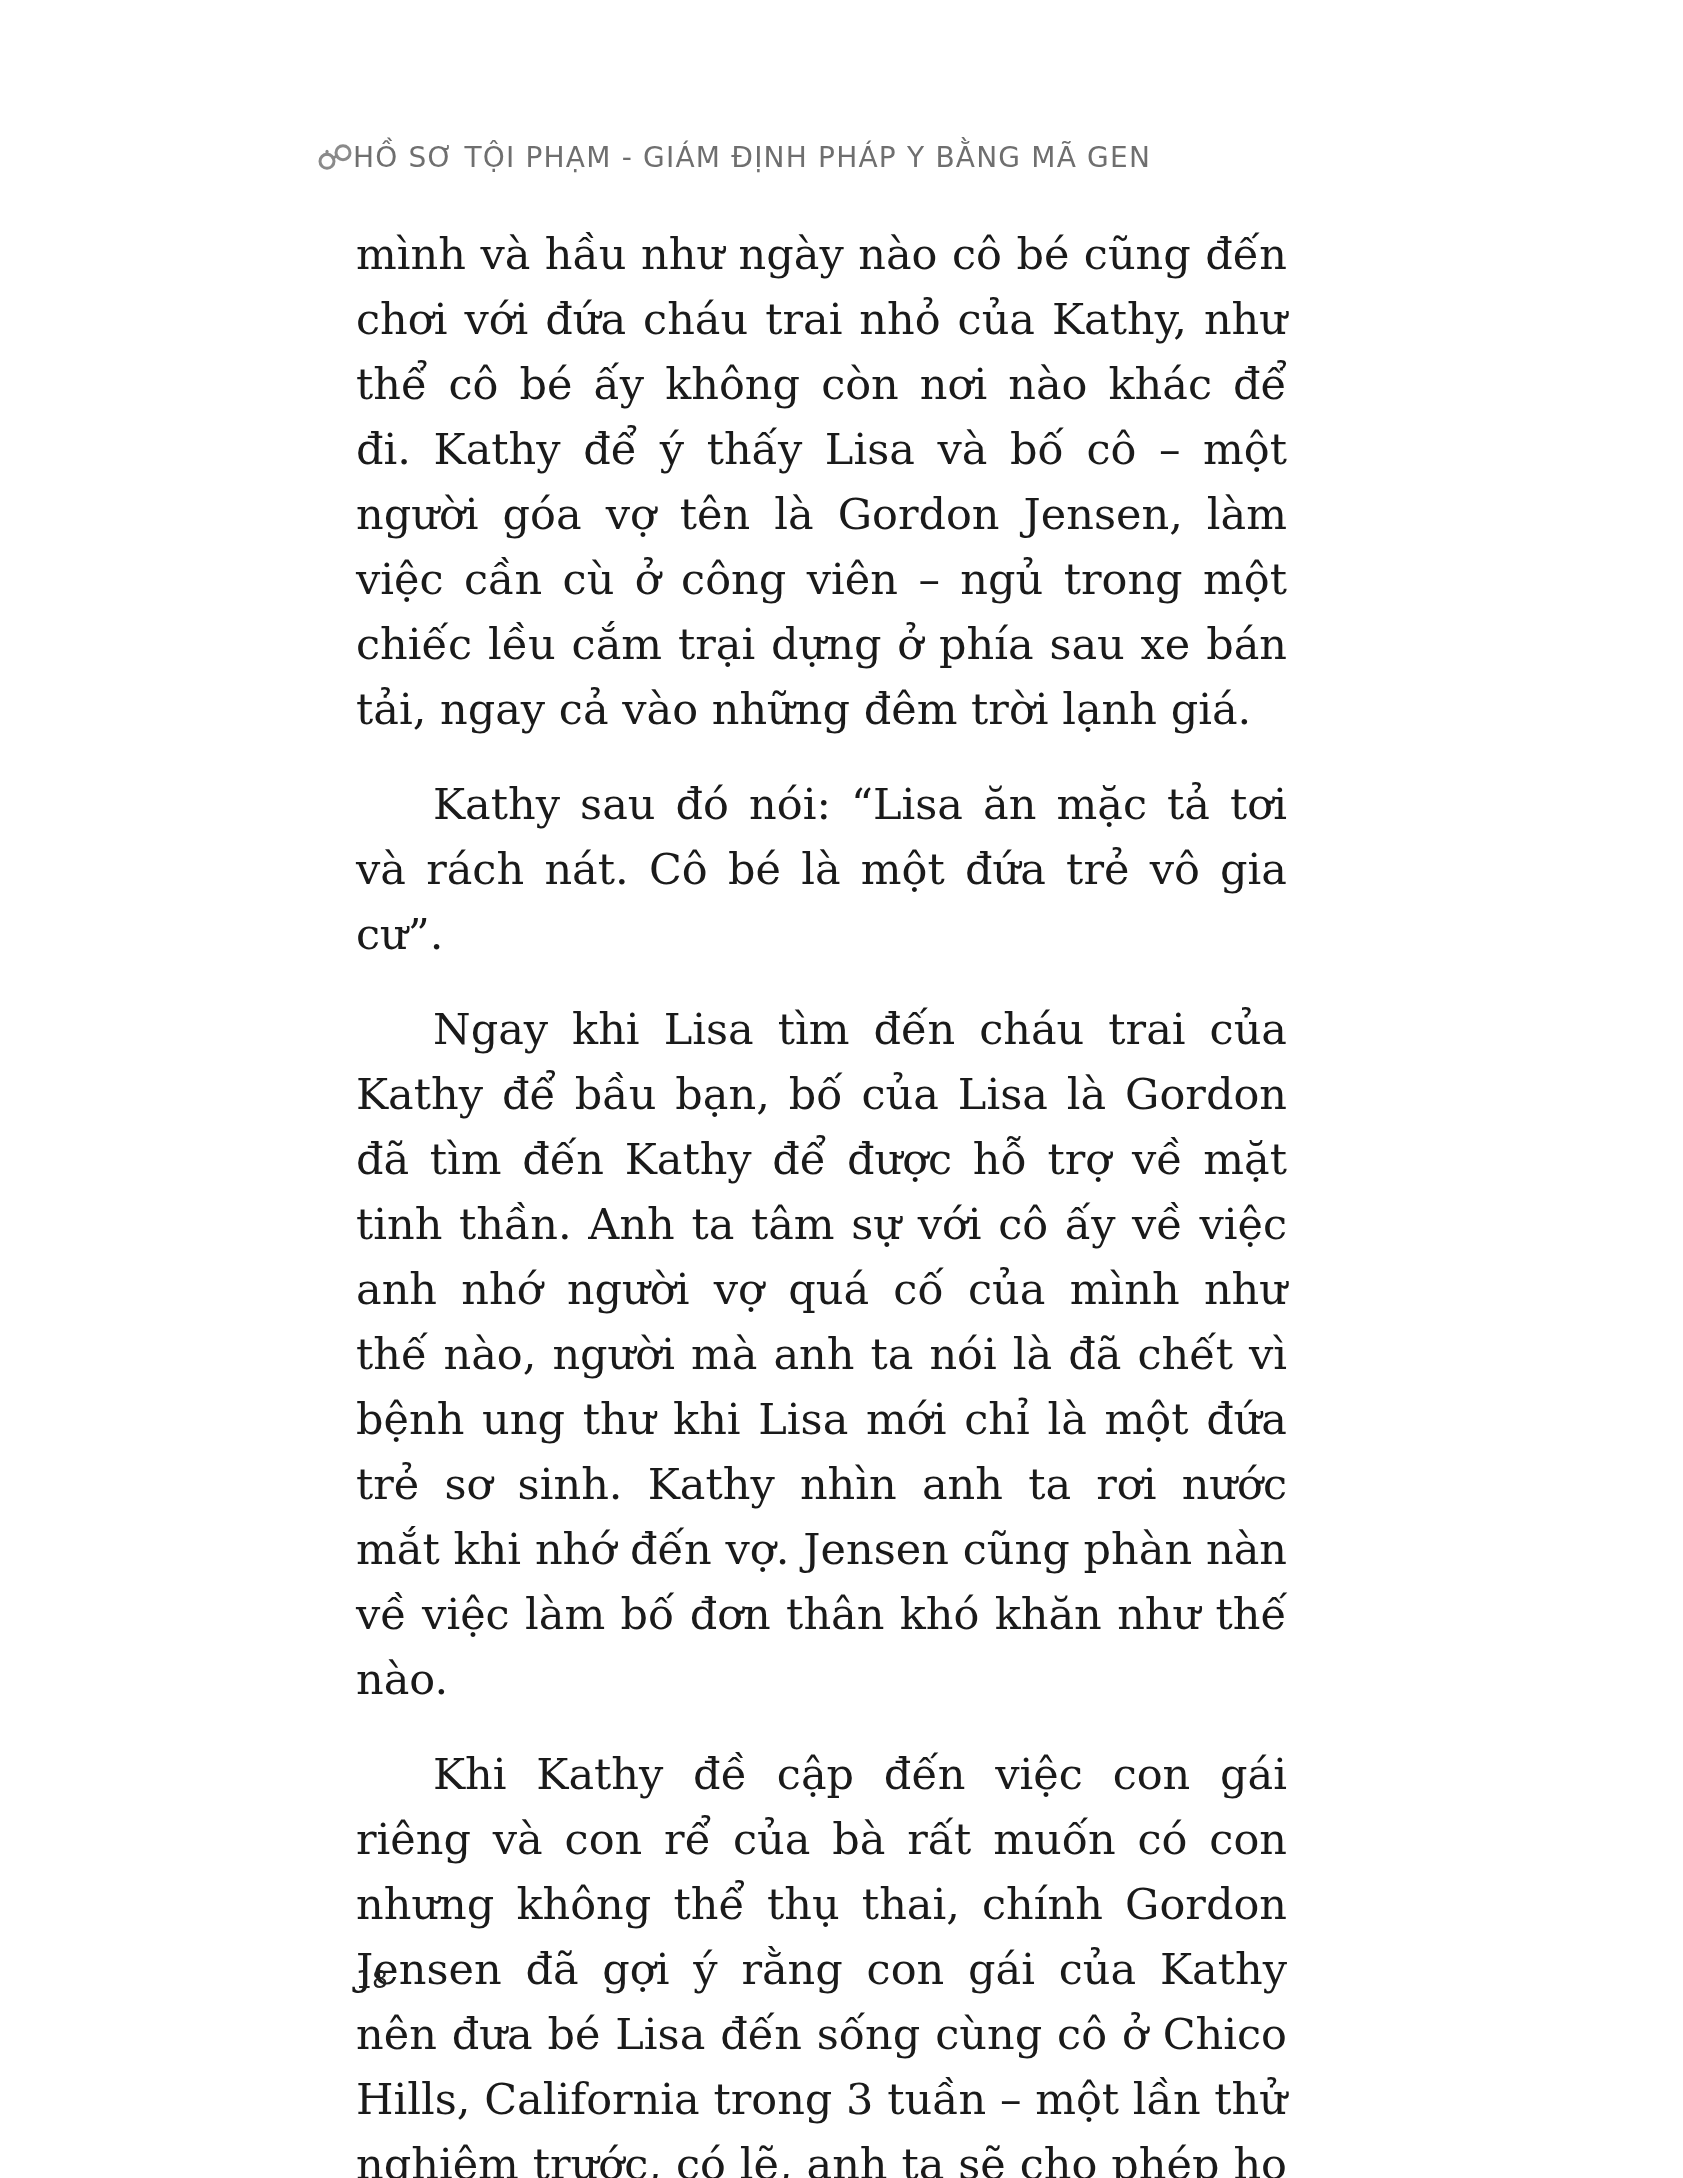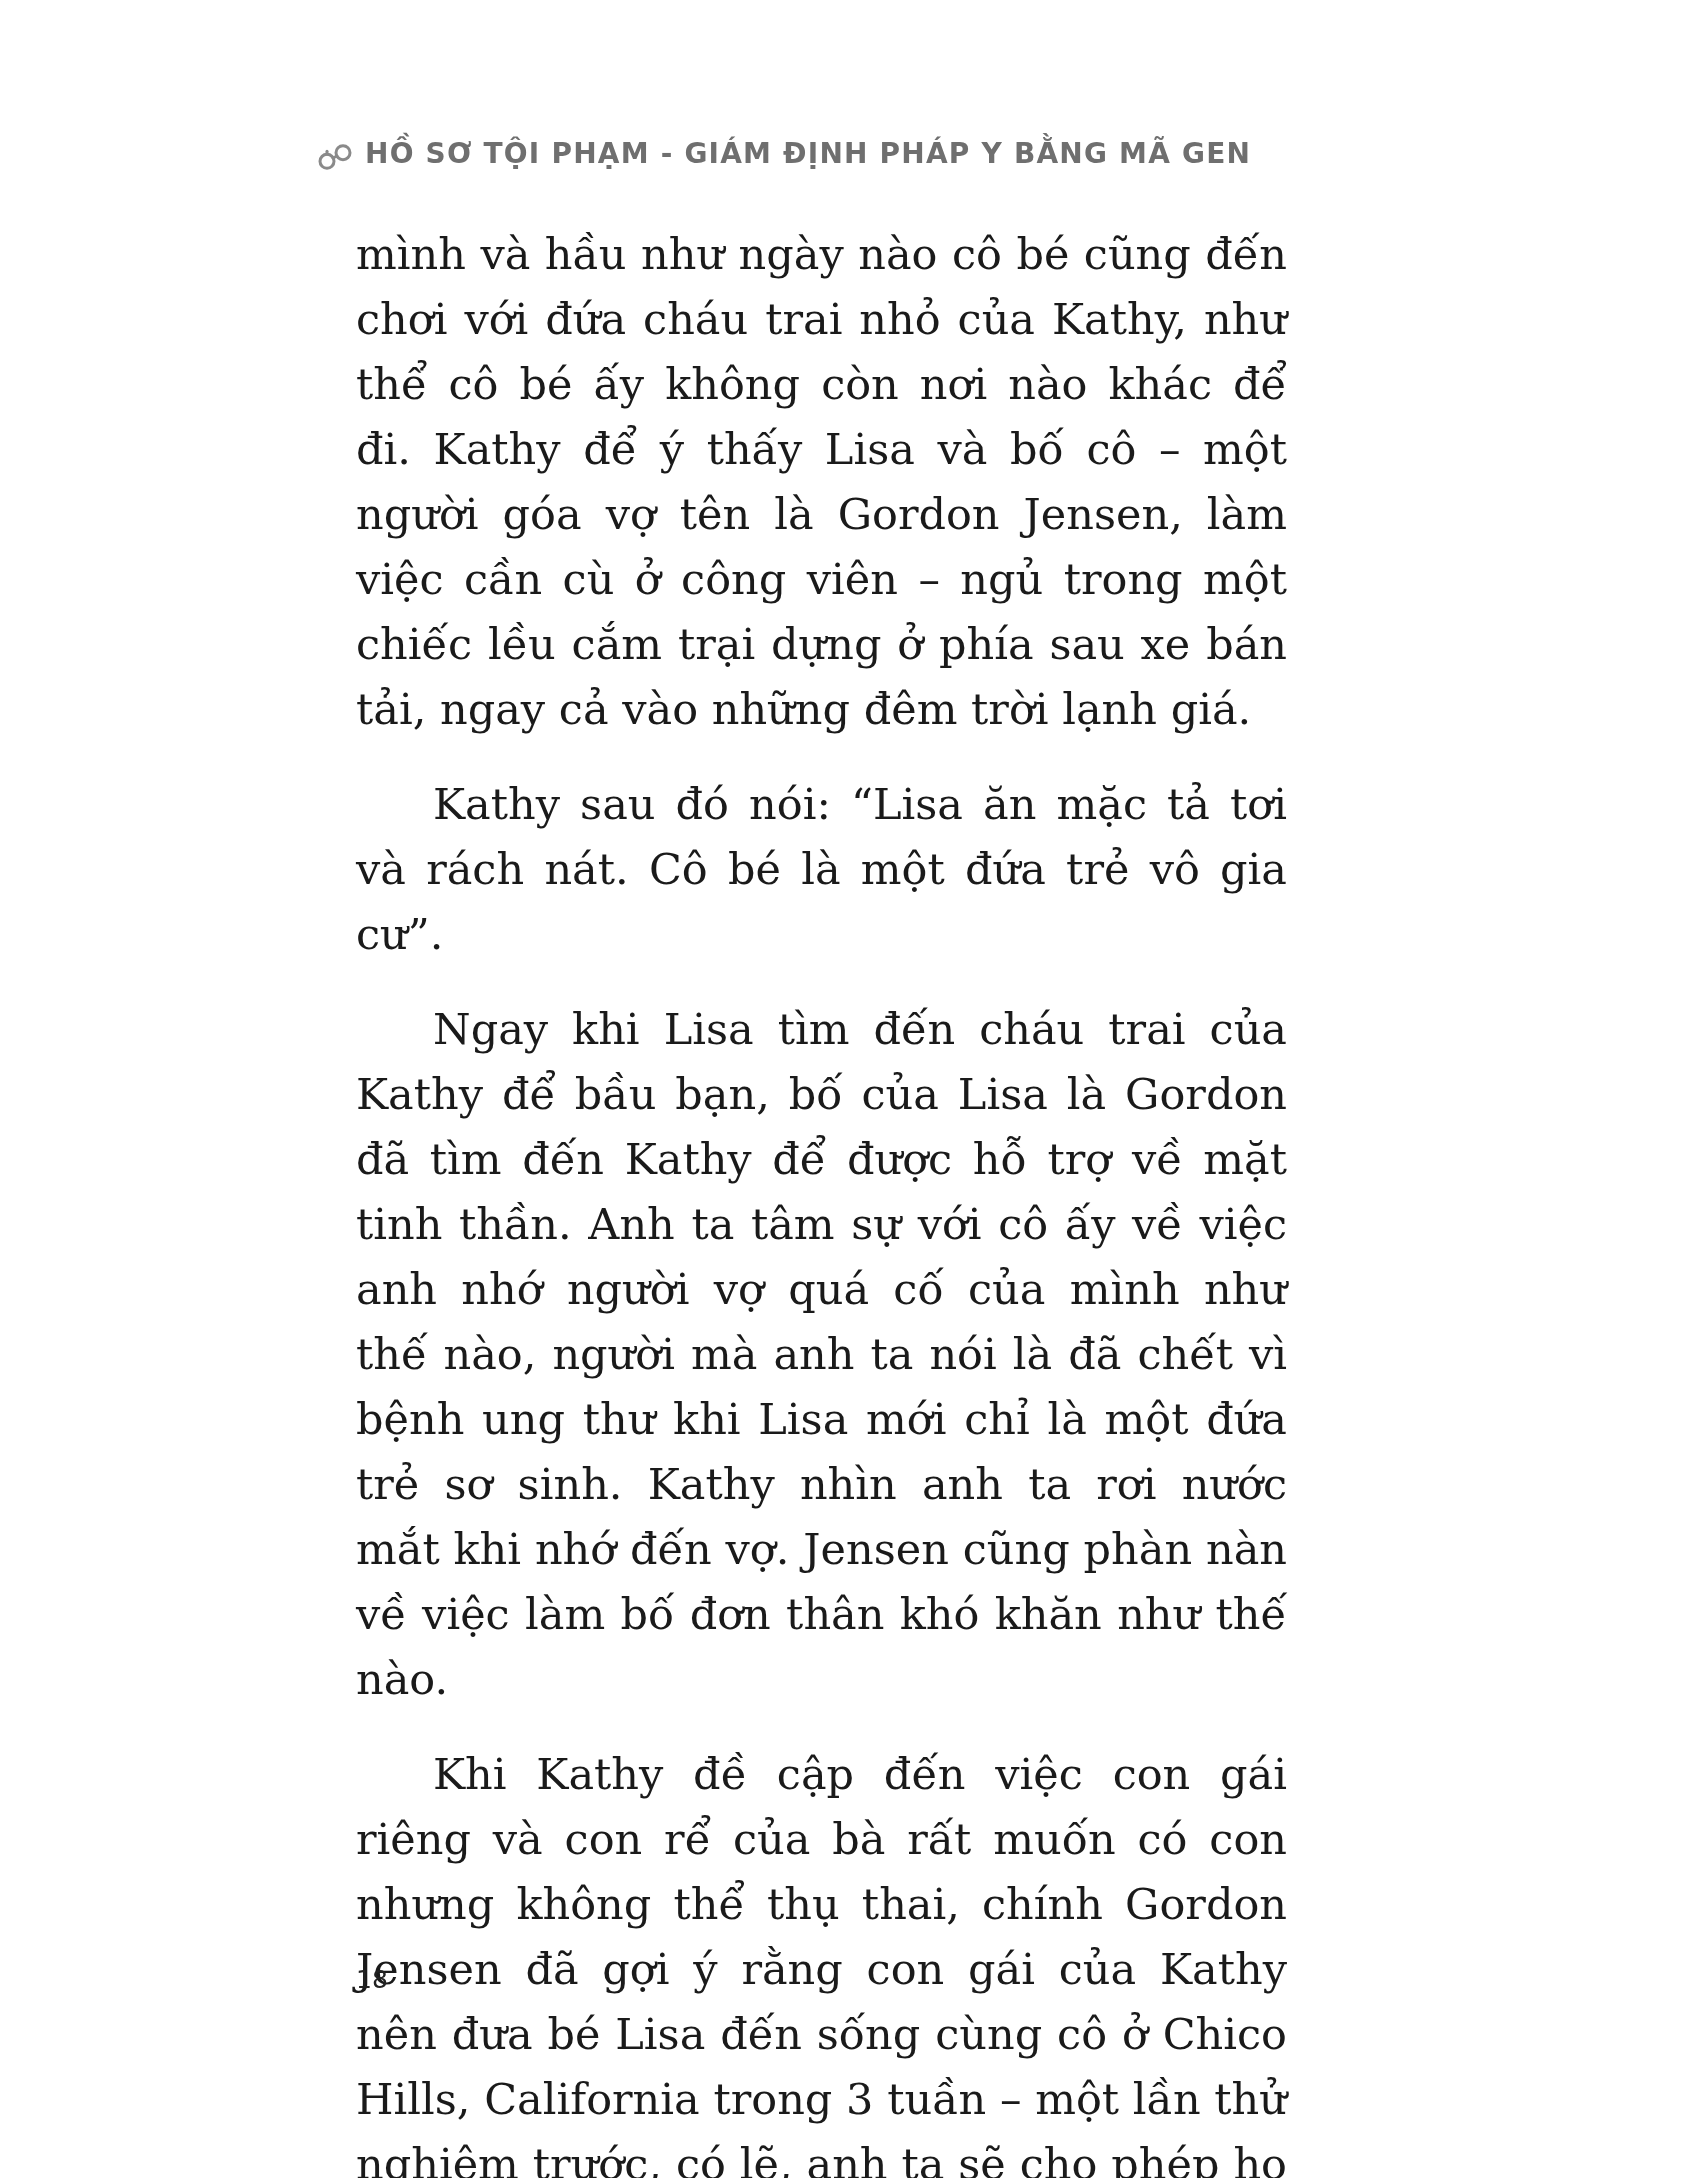--- a/index.html
+++ b/index.html
@@ -14,25 +14,25 @@
     margin: 0 auto;
     background: #ffffff;
     font-family: "DejaVu Serif", serif;
     overflow: hidden;
   }
   .running-header {
     position: absolute;
     top: 137px;
     left: 315px;
     display: flex;
-    align-items: flex-start;
-    gap: 16px;
+    align-items: center;
+    gap: 4px;
     font-family: "DejaVu Sans", sans-serif;
     font-size: 28px;
-    font-weight: 700;
+    font-weight: 400;
     letter-spacing: 1.2px;
     color: #6f6f6f;
     white-space: nowrap;
   }
   .running-header .icon {
     display: inline-flex;
     align-items: center;
     margin-right: -6px;
   }
   .body-text {

